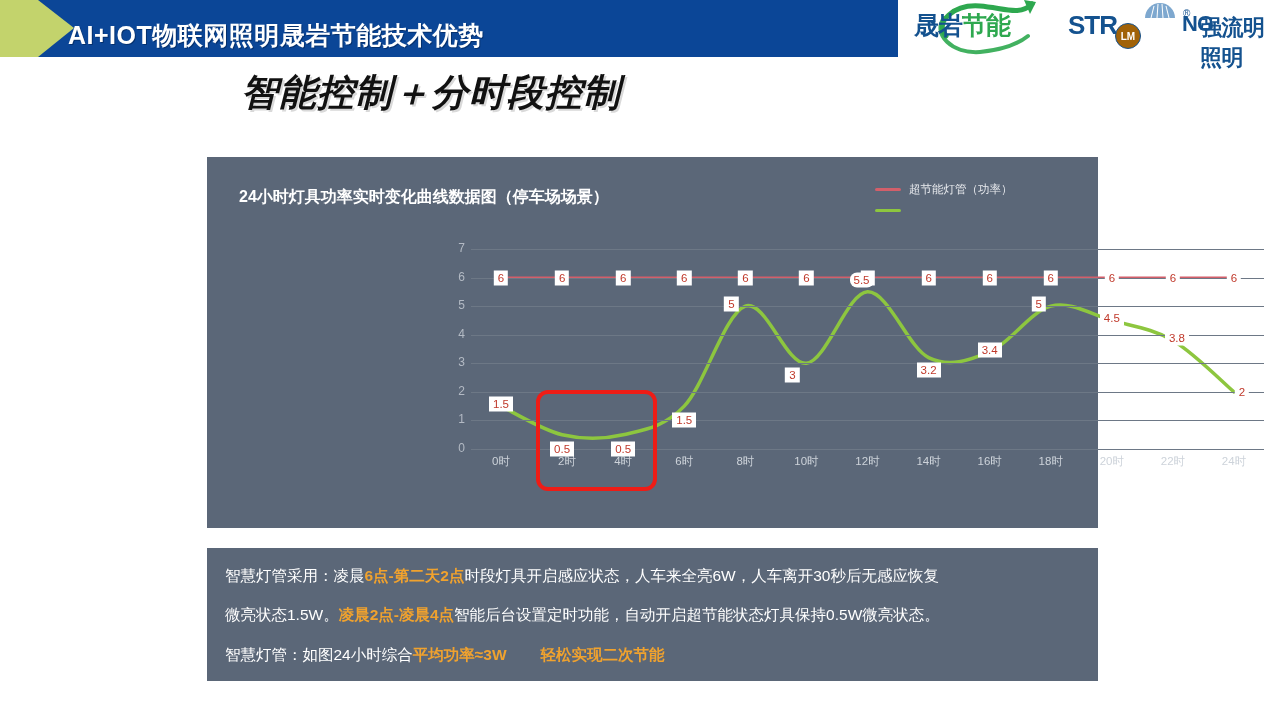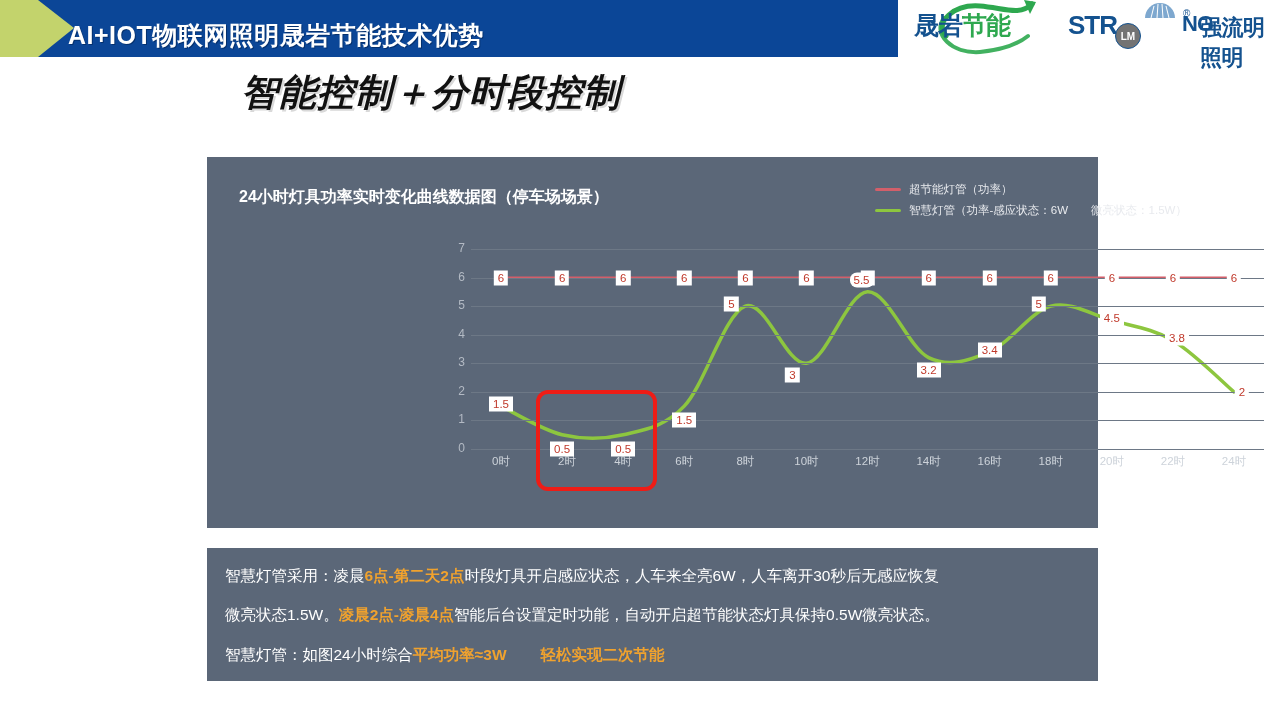--- a/index.html
+++ b/index.html
@@ -22,21 +22,21 @@
   .logo-wrap{position:relative;width:380px;height:57px;}
   .logo-cn{position:absolute;left:14px;top:9px;font-size:25px;font-weight:bold;
     color:#14528f;letter-spacing:-1px;}
   .logo-cn .grn{color:#2ea84f;}
   .logo-strong{position:absolute;left:168px;top:10px;font-size:26px;font-weight:bold;
     color:#14528f;letter-spacing:-1px;font-family:"Liberation Sans",sans-serif;}
   .logo-reg{position:absolute;left:283px;top:8px;font-size:10px;color:#14528f;}
   .logo-tail{position:absolute;left:282px;top:11px;font-size:22px;font-weight:bold;color:#14528f;letter-spacing:-1px;}
   .logo-swoosh{position:absolute;left:28px;top:-4px;width:120px;height:62px;}
   .logo-lm{position:absolute;left:215px;top:23px;width:24px;height:24px;border-radius:50%;
-    background:#737373;color:#ffffff;font-size:10px;font-weight:bold;
+    background:#a16207;color:#ffffff;font-size:10px;font-weight:bold;
     display:flex;align-items:center;justify-content:center;border:1.5px solid #14528f;}
   .logo-fan{position:absolute;left:243px;top:2px;width:34px;height:16px;overflow:hidden;}
 
   
   #subtitle{position:absolute;left:214px;top:68px;font-size:37px;font-weight:bold;
     font-style:italic;color:#111111;letter-spacing:1px;
     text-shadow:2px 2px 0 #d9d9d9;white-space:nowrap;margin-left:27px;}
 
   
   #chart-panel{position:absolute;left:207px;top:157px;width:891px;height:371px;
@@ -106,21 +106,20 @@
 
 <div id="chart-panel">
   <div class="chart-title">24小时灯具功率实时变化曲线数据图（停车场场景）</div>
   <div class="legend" id="legend">
       <div class="legend-row">
         <span class="legend-swatch" style="background: rgb(211, 95, 106);"></span>
         <span class="legend-text">超节能灯管（功率）</span>
       </div>
       <div class="legend-row">
         <span class="legend-swatch" style="background: rgb(141, 198, 63);"></span>
-        <span class="legend-text">智慧灯管（功率-感应状态：6W　　微亮状态：1.5W）</span>
       </div>
     </div>
   <div class="plot" id="plot">
     <svg class="curves" id="curves" width="793" height="200">
         <path d="M30,28.571428571428584 L763,28.571428571428584" fill="none" stroke="#d35f6a" stroke-width="2" stroke-linecap="round" stroke-linejoin="round"></path>
         <path d="M30,157.14285714285714 C40.18055555555556,161.9047619047619 70.72222222222221,180.95238095238096 91.08333333333333,185.71428571428572 C111.44444444444444,190.47619047619048 131.80555555555554,190.47619047619048 152.16666666666666,185.71428571428572 C172.52777777777777,180.95238095238096 192.88888888888889,178.57142857142856 213.25,157.14285714285714 C233.61111111111111,135.71428571428572 253.9722222222222,64.28571428571428 274.3333333333333,57.14285714285714 C294.69444444444446,50 315.05555555555554,116.66666666666667 335.4166666666667,114.28571428571429 C355.7777777777778,111.90476190476191 376.1388888888889,43.80952380952382 396.5,42.85714285714286 C416.8611111111111,41.904761904761905 437.2222222222223,98.57142857142857 457.58333333333337,108.57142857142857 C477.94444444444446,118.57142857142857 498.30555555555554,111.42857142857143 518.6666666666666,102.85714285714286 C539.0277777777777,94.28571428571429 559.3888888888889,62.38095238095238 579.75,57.14285714285714 C600.1111111111111,51.9047619047619 620.4722222222223,65.7142857142857 640.8333333333334,71.42857142857142 C661.1944444444445,77.14285714285714 681.5555555555555,79.52380952380952 701.9166666666666,91.42857142857143 C722.2777777777777,103.33333333333334 752.8194444444445,134.28571428571428 763,142.85714285714286" fill="none" stroke="#8dc63f" stroke-width="3.5" stroke-linecap="round" stroke-linejoin="round"></path>
       </svg>
   <div class="gridline" style="top: 200px;"></div>
       <div class="ytick" style="top: 200px;">0</div>
       <div class="gridline" style="top: 171.429px;"></div>

